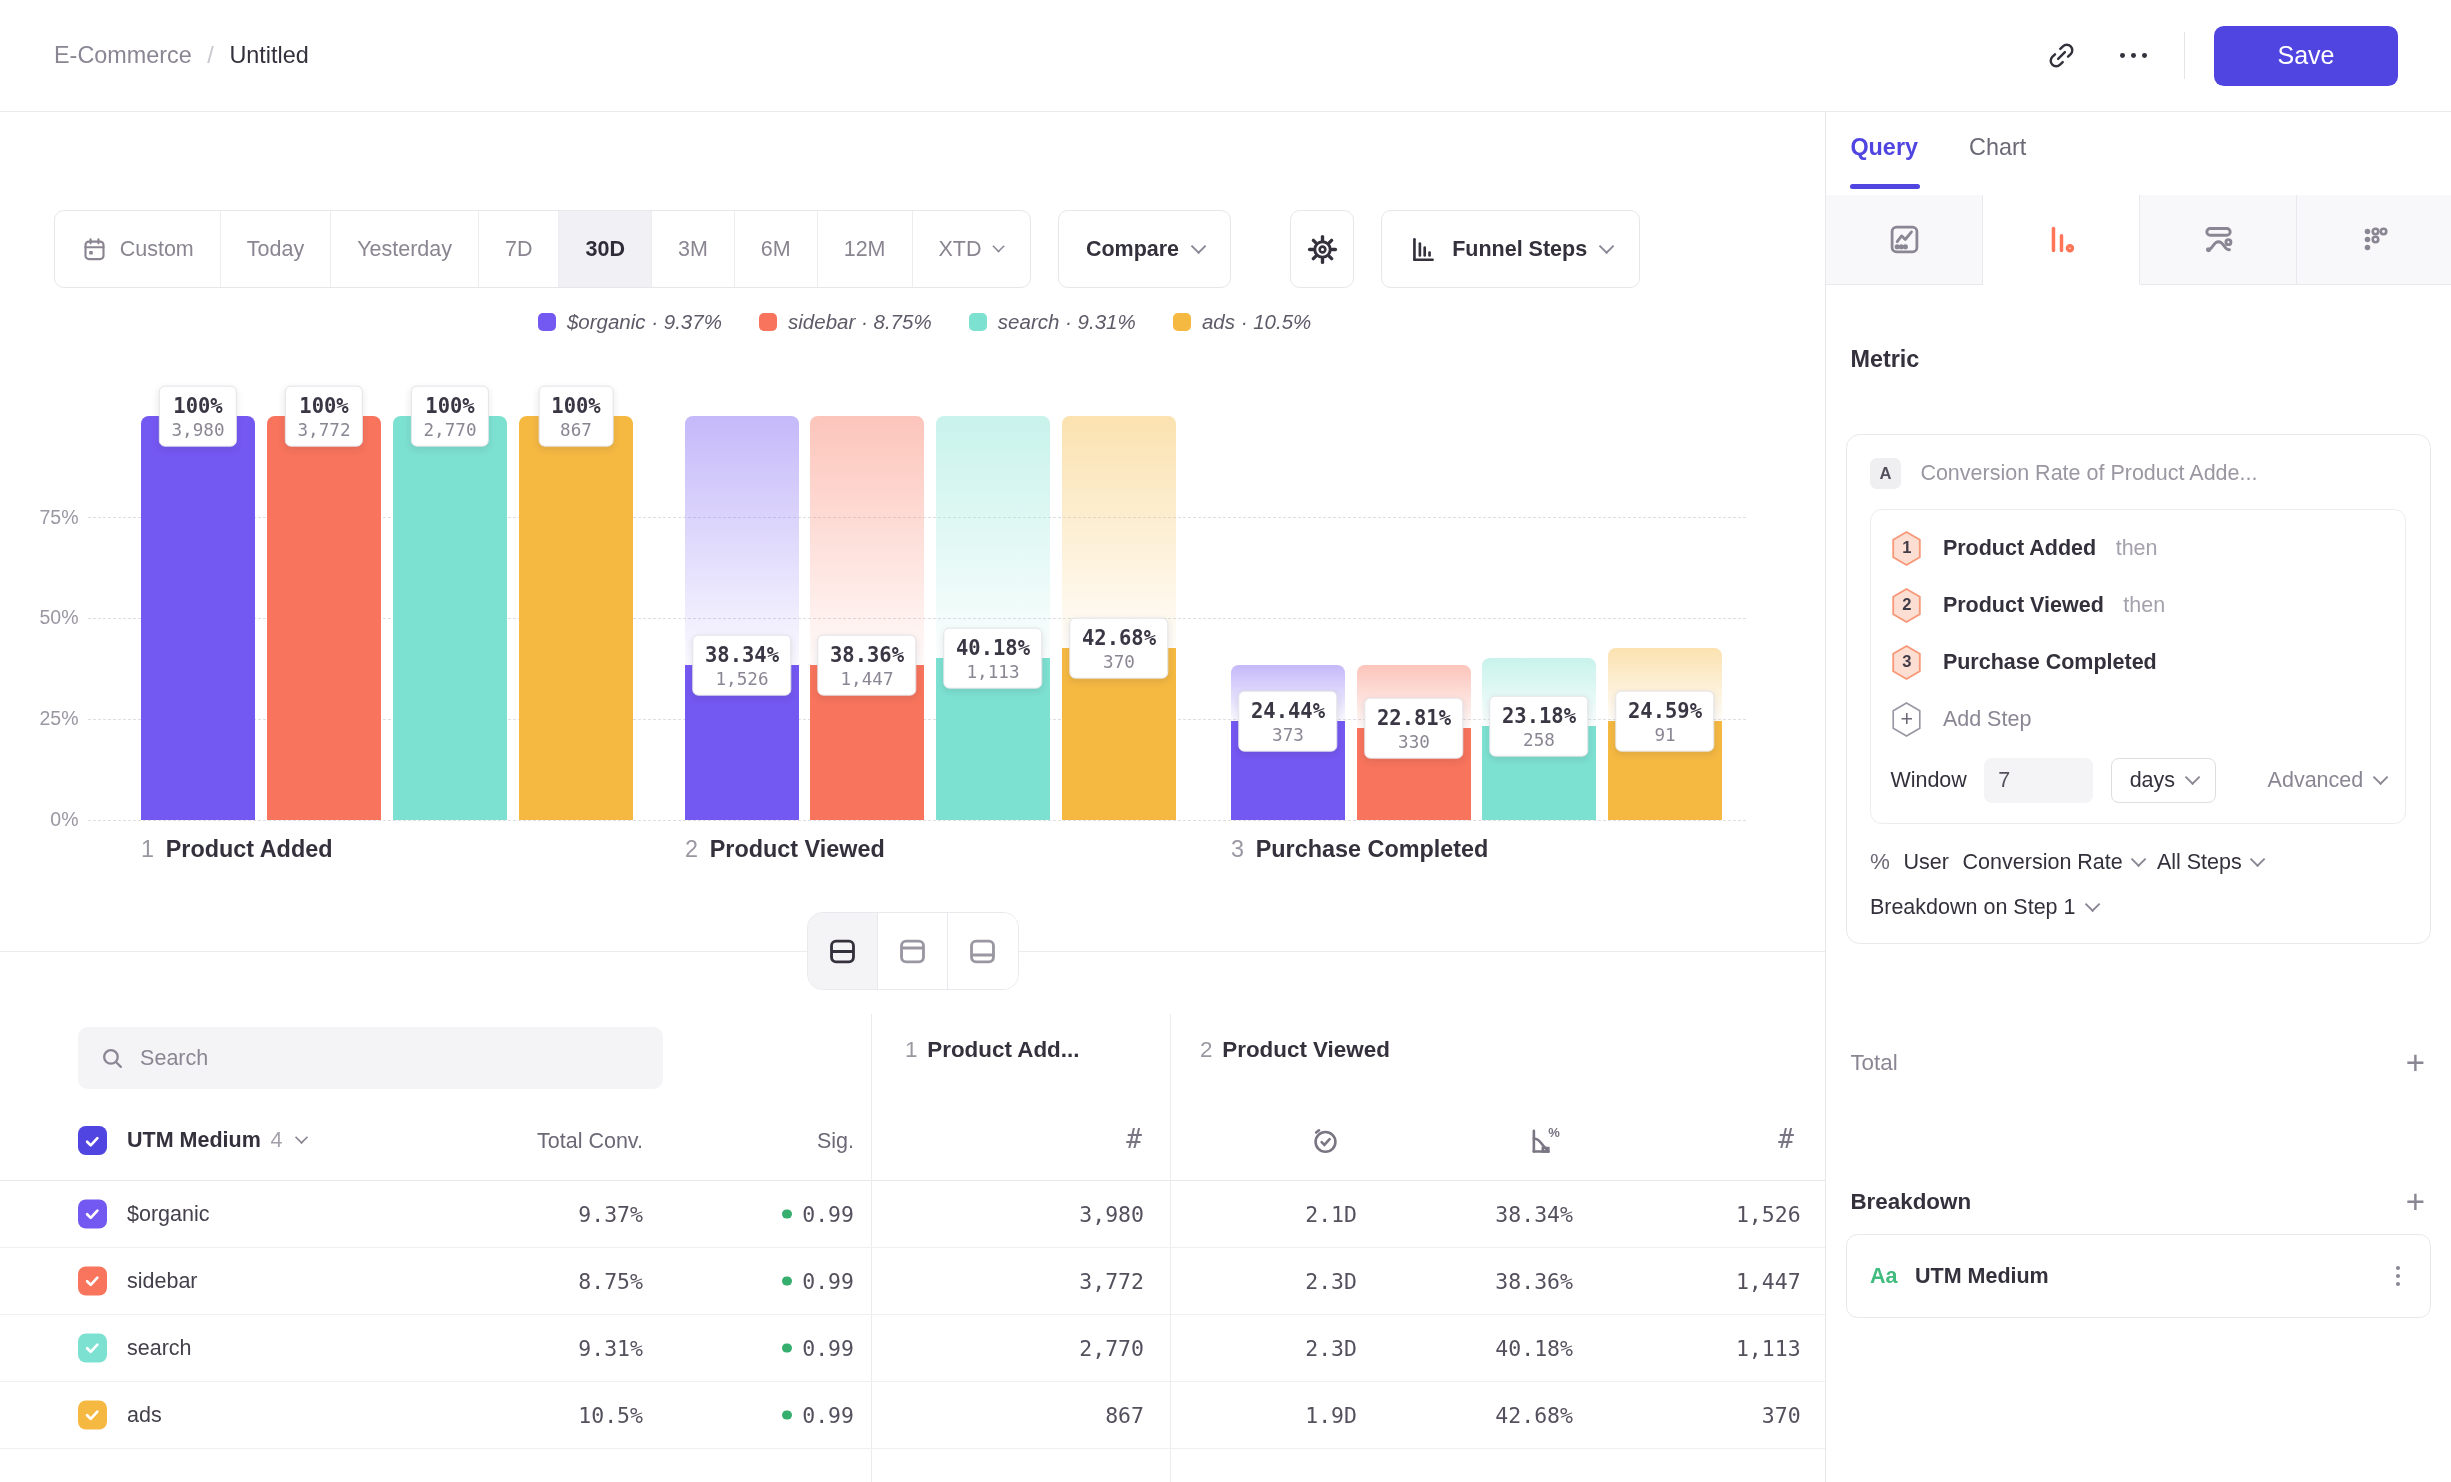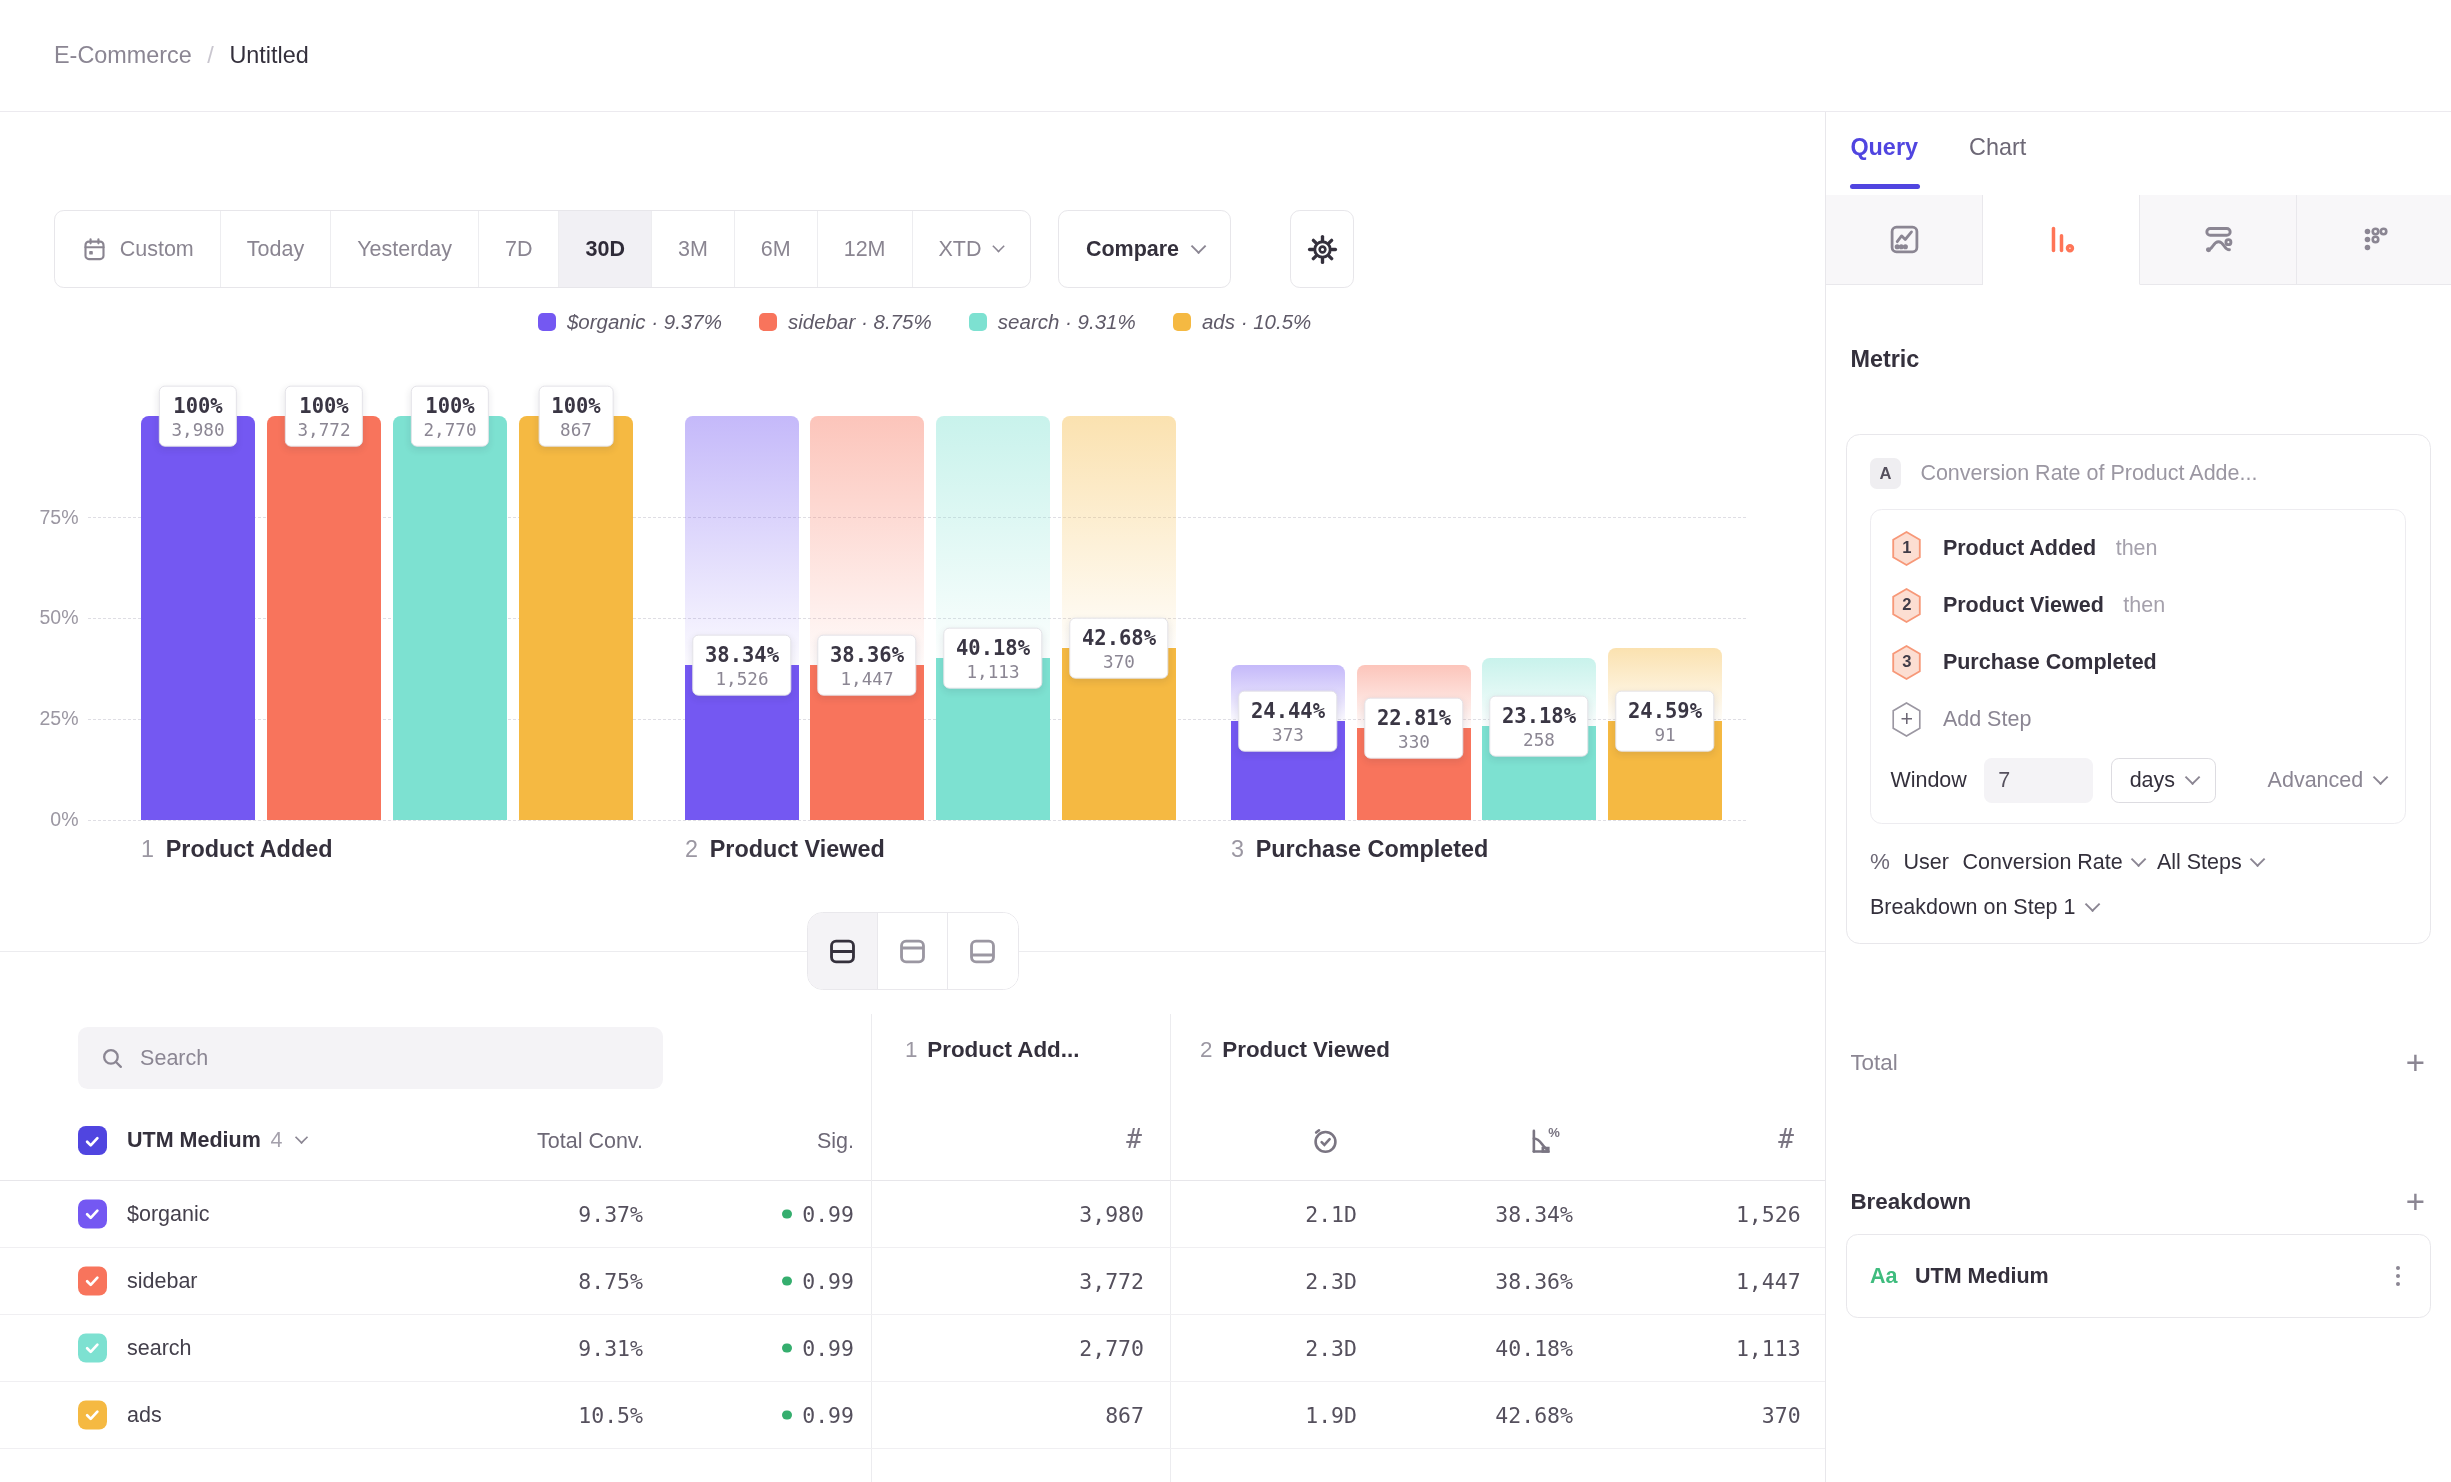--- a/index.html
+++ b/index.html
@@ -145,20 +145,40 @@
 </style>
 </head>
 <body>
 
 <div class="top-header">
   <div class="breadcrumb">
     <span class="crumb-project">E-Commerce</span>
     <span class="crumb-sep">/</span>
     <span class="crumb-page">Untitled</span>
   </div>
+  <div class="header-right">
+    <div class="icon-btn">
+      <span>
+        <svg width="29" height="29" viewBox="0 0 24 24" fill="none" stroke="#34303c" stroke-width="2" stroke-linecap="round">
+          <path d="M9.2 14.8 L14.8 9.2"></path>
+          <path d="M11 6.6 L13.2 4.4 A4.1 4.1 0 0 1 19.6 10.8 L17.4 13"></path>
+          <path d="M13 17.4 L10.8 19.6 A4.1 4.1 0 0 1 4.4 13.2 L6.6 11"></path>
+        </svg>
+      </span>
+    </div>
+    <div class="icon-btn">
+      <span class="dots3">
+          <i></i>
+          <i></i>
+          <i></i>
+        </span>
+    </div>
+    <div class="vdiv"></div>
+    <button class="save-btn">Save</button>
+  </div>
 </div>
 
 <div class="main">
 
   <div class="left-pane">
 
     <div class="toolbar">
       <div class="seg" id="range-seg">
           <div class="seg-item">
             <span>
@@ -212,20 +232,33 @@
               <path d="M6.91 17.09 4.93 19.07"></path>
                 <path d="M4.8 12H2"></path>
                 <path d="M6.91 6.91 4.93 4.93"></path>
               <path d="M12 4.8V2"></path>
                 <path d="M17.09 6.91 19.07 4.93"></path>
             </g>
             <circle cx="12" cy="12" r="6" stroke-width="2.3"></circle>
             <circle cx="12" cy="12" r="2.2" stroke-width="2"></circle>
           </svg>
         </span>
+      </div>
+      <div class="pill-btn" style="margin-left:27px;">
+        <span>
+          <svg width="29" height="29" viewBox="0 0 24 24" fill="none" stroke="#34303c" stroke-width="2.2" stroke-linecap="round">
+            <path d="M4.5 3.5 V20.5"></path>
+              <path d="M4.5 20.5 H19.5"></path>
+            <path d="M9 7 V17"></path>
+              <path d="M13 10.5 V17"></path>
+              <path d="M17 14.5 V17"></path>
+          </svg>
+        </span>
+        <span>Funnel Steps</span>
+        <span class="chev"></span>
       </div>
     </div>
 
     <div class="legend" id="legend">
         <div class="legend-item">
           <span class="legend-swatch" style="background:#7458f2"></span>
           <span>$organic · 9.37%</span>
         </div>
         <div class="legend-item">
           <span class="legend-swatch" style="background:#f8745c"></span>

